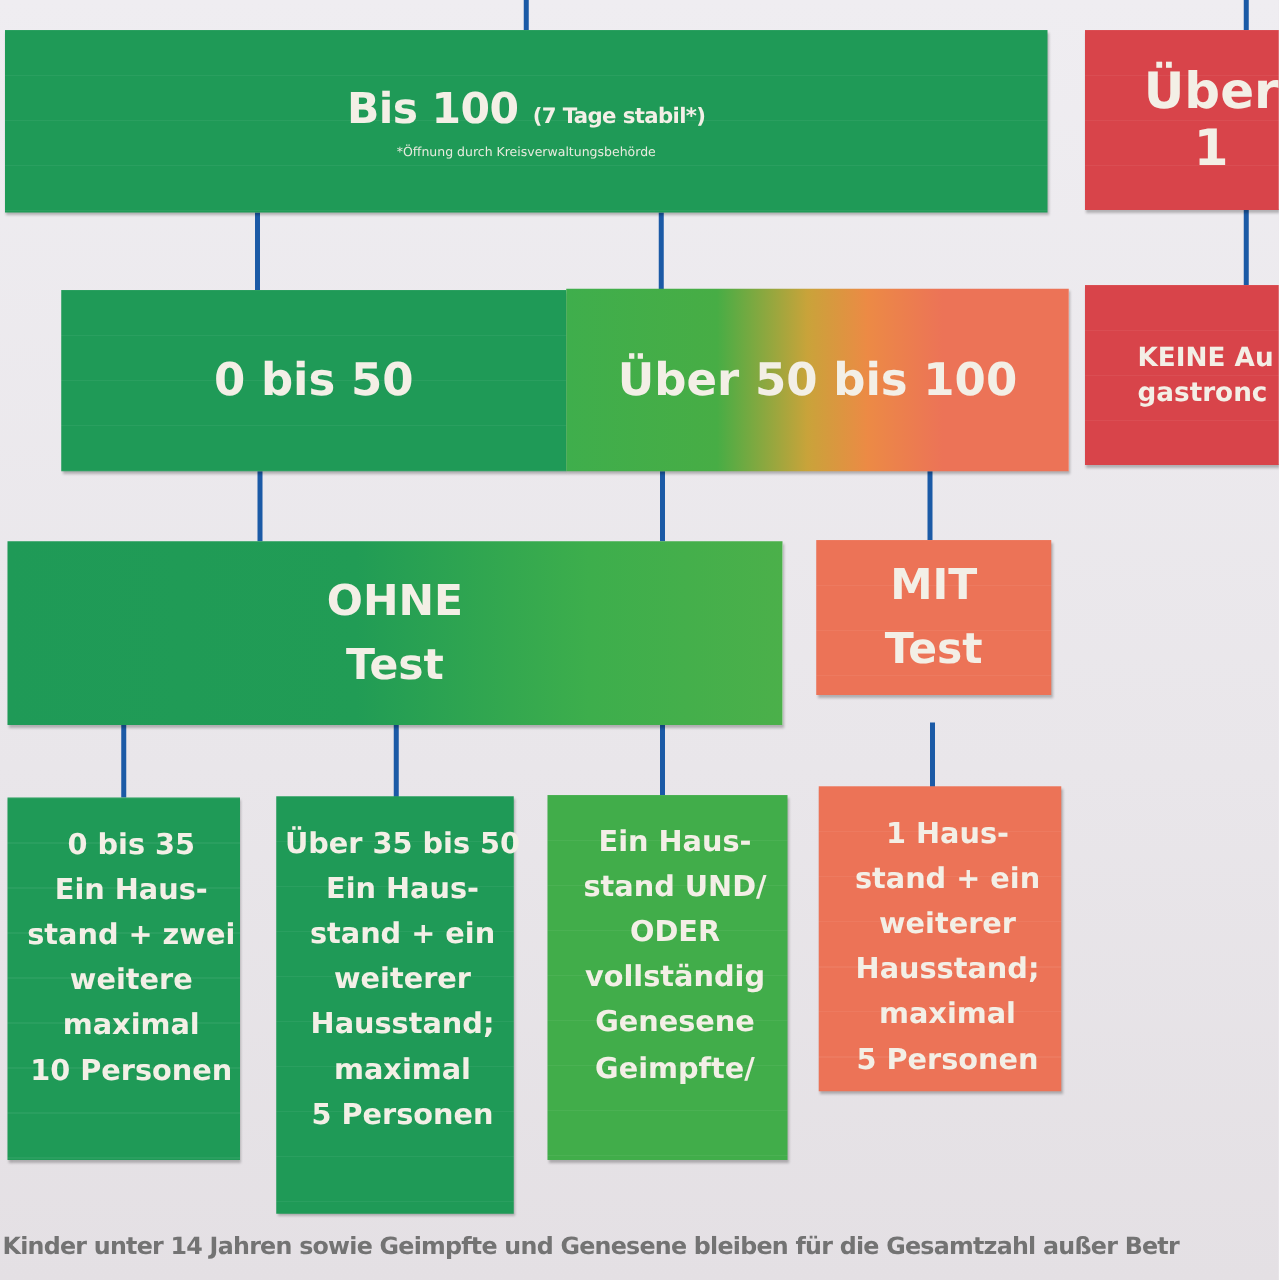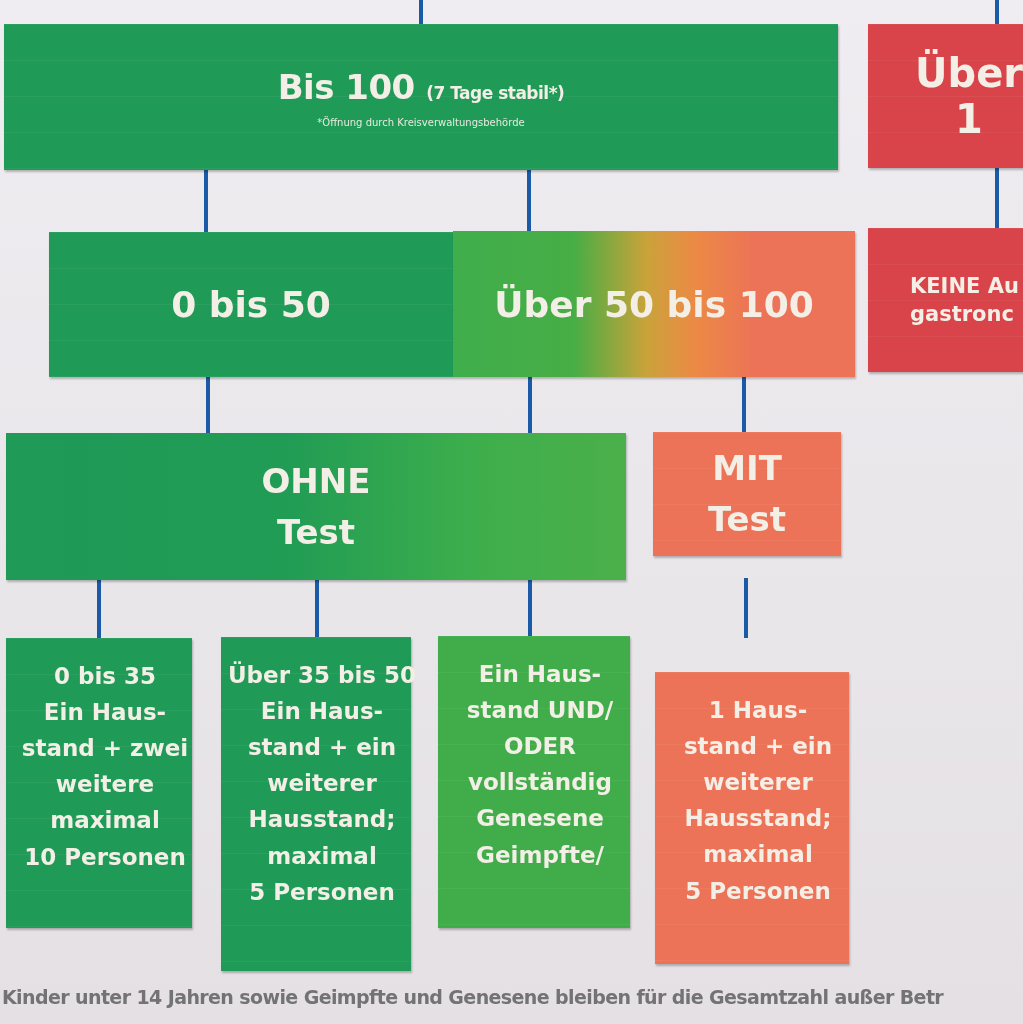--- a/index.html
+++ b/index.html
@@ -118,21 +118,21 @@
 
 <div class="box green-light leaf" style="left:438px; top:636px; width:192px; height:292px;">
   <span>Ein Haus-</span>
   <span>stand UND/</span>
   <span>ODER</span>
   <span>vollständig</span>
   <span>Genesene</span>
   <span>Geimpfte/</span>
 </div>
 
-<div class="box orange leaf" style="left:655px; top:672px; width:194px; height:292px;">
+<div class="box orange leaf" style="left:655px; top:629px; width:194px; height:244px;">
   <span>1 Haus-</span>
   <span>stand + ein</span>
   <span>weiterer</span>
   <span>Hausstand;</span>
   <span>maximal</span>
   <span>5 Personen</span>
 </div>
 
 <div class="footer">Kinder unter 14 Jahren sowie Geimpfte und Genesene bleiben für die Gesamtzahl außer Betr</div>
 

